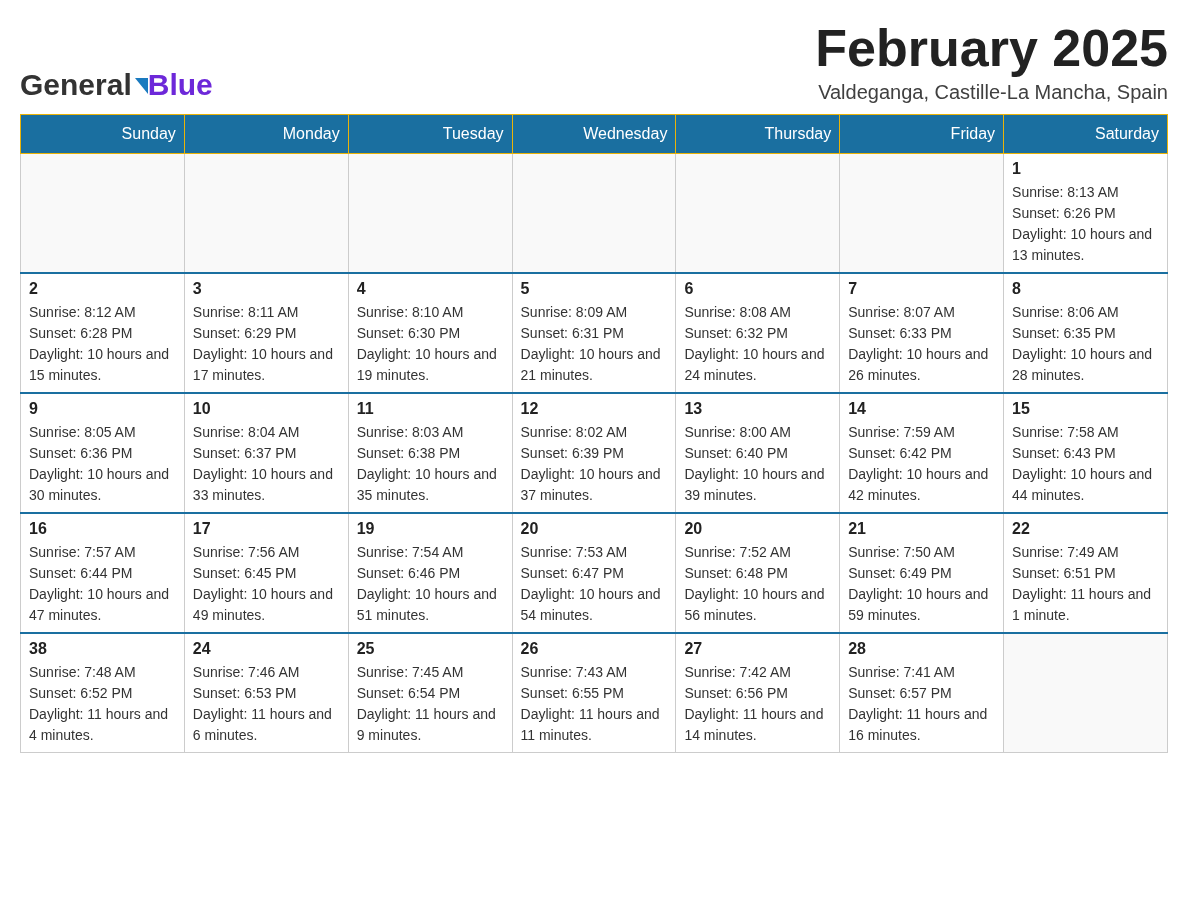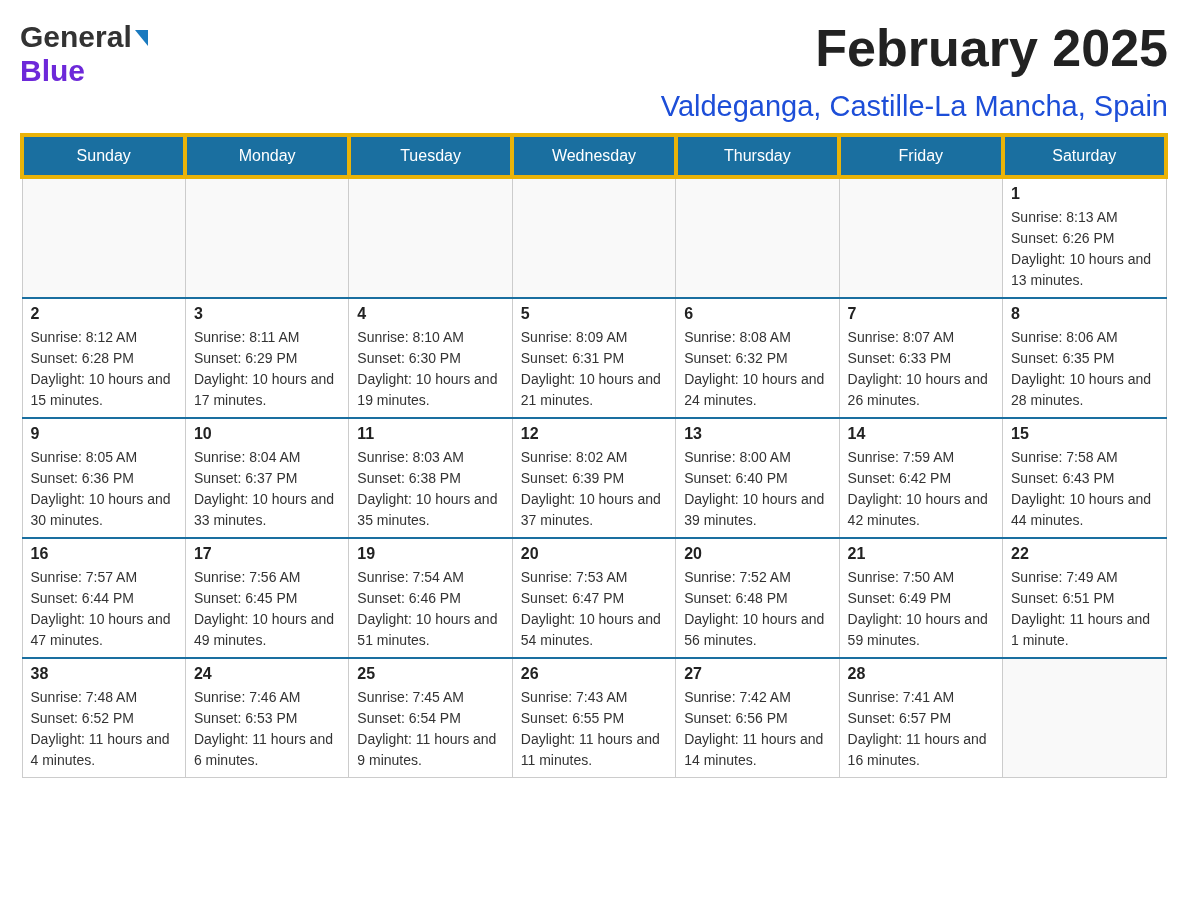--- a/index.html
+++ b/index.html
@@ -19,37 +19,37 @@
     .title-area {
       text-align: right;
     }
     .calendar-title {
       font-size: 52px;
       font-weight: bold;
       color: #222;
       line-height: 1.1;
     }
     .calendar-subtitle {
-      font-size: 29px;
-      color: #1d4ed8;
-      margin-top: 13px;
+      font-size: 20px;
+      color: #404040;
+      margin-top: 4px;
     }
     .calendar {
       width: 100%;
       border-collapse: collapse;
       margin-top: 10px;
     }
     .calendar th {
       background-color: #1a6fa0;
       color: #fff;
       padding: 10px 8px;
       font-size: 16px;
       font-weight: normal;
-      text-align: center;
-      border: 4px solid #eab308;
+      text-align: right;
+      border: 1px solid #eab308;
     }
     .calendar td {
       vertical-align: top;
       padding: 6px 8px;
       border: 1px solid #ccc;
       width: 14.28%;
       min-height: 110px;
       font-size: 13px;
       color: #333;
       background: #fff;
@@ -67,21 +67,22 @@
     .day-info {
       font-size: 14px;
       color: #333;
       line-height: 1.5;
     }
     .row-divider td {
       border-top: 2px solid #1a6fa0;
     }
     .logo-wrapper {
       display: flex;
-      flex-direction: column;
+      flex-direction: row;
+      margin-top: 48px;
     }
     .logo-row1 {
       display: flex;
       align-items: center;
       font-size: 30px;
       font-weight: bold;
       color: #333;
     }
     .logo-row2 {
       font-size: 30px;

